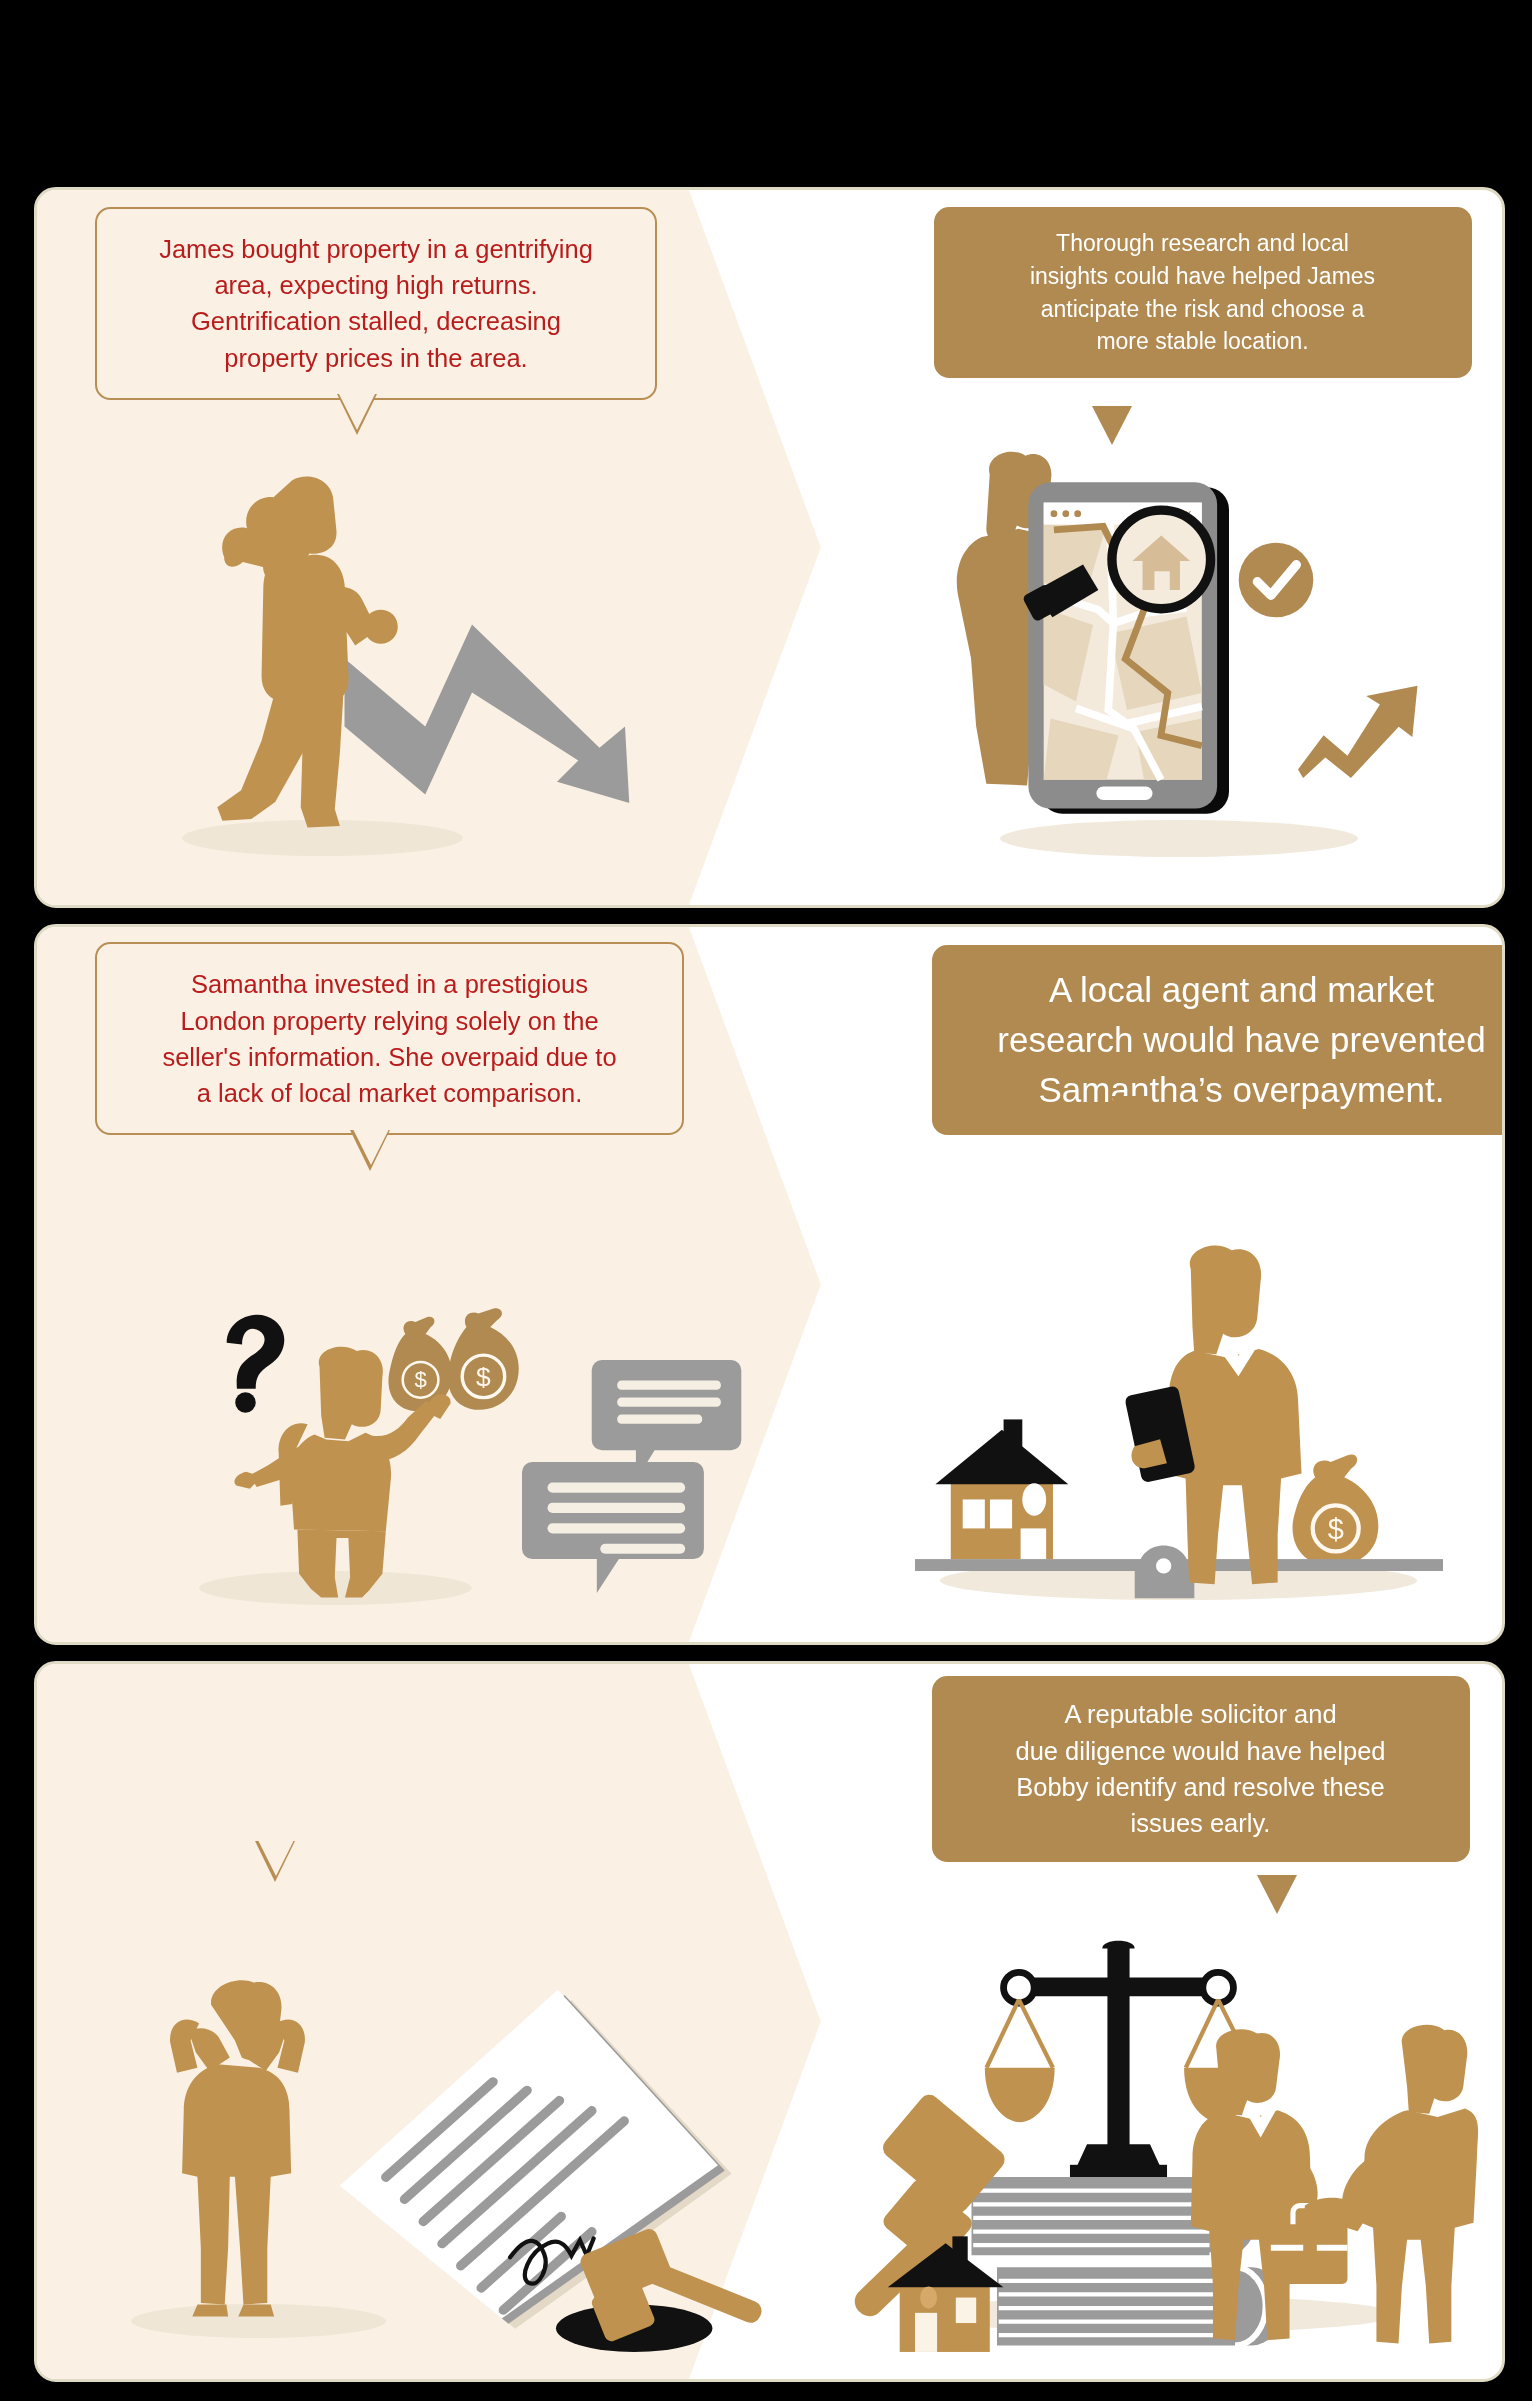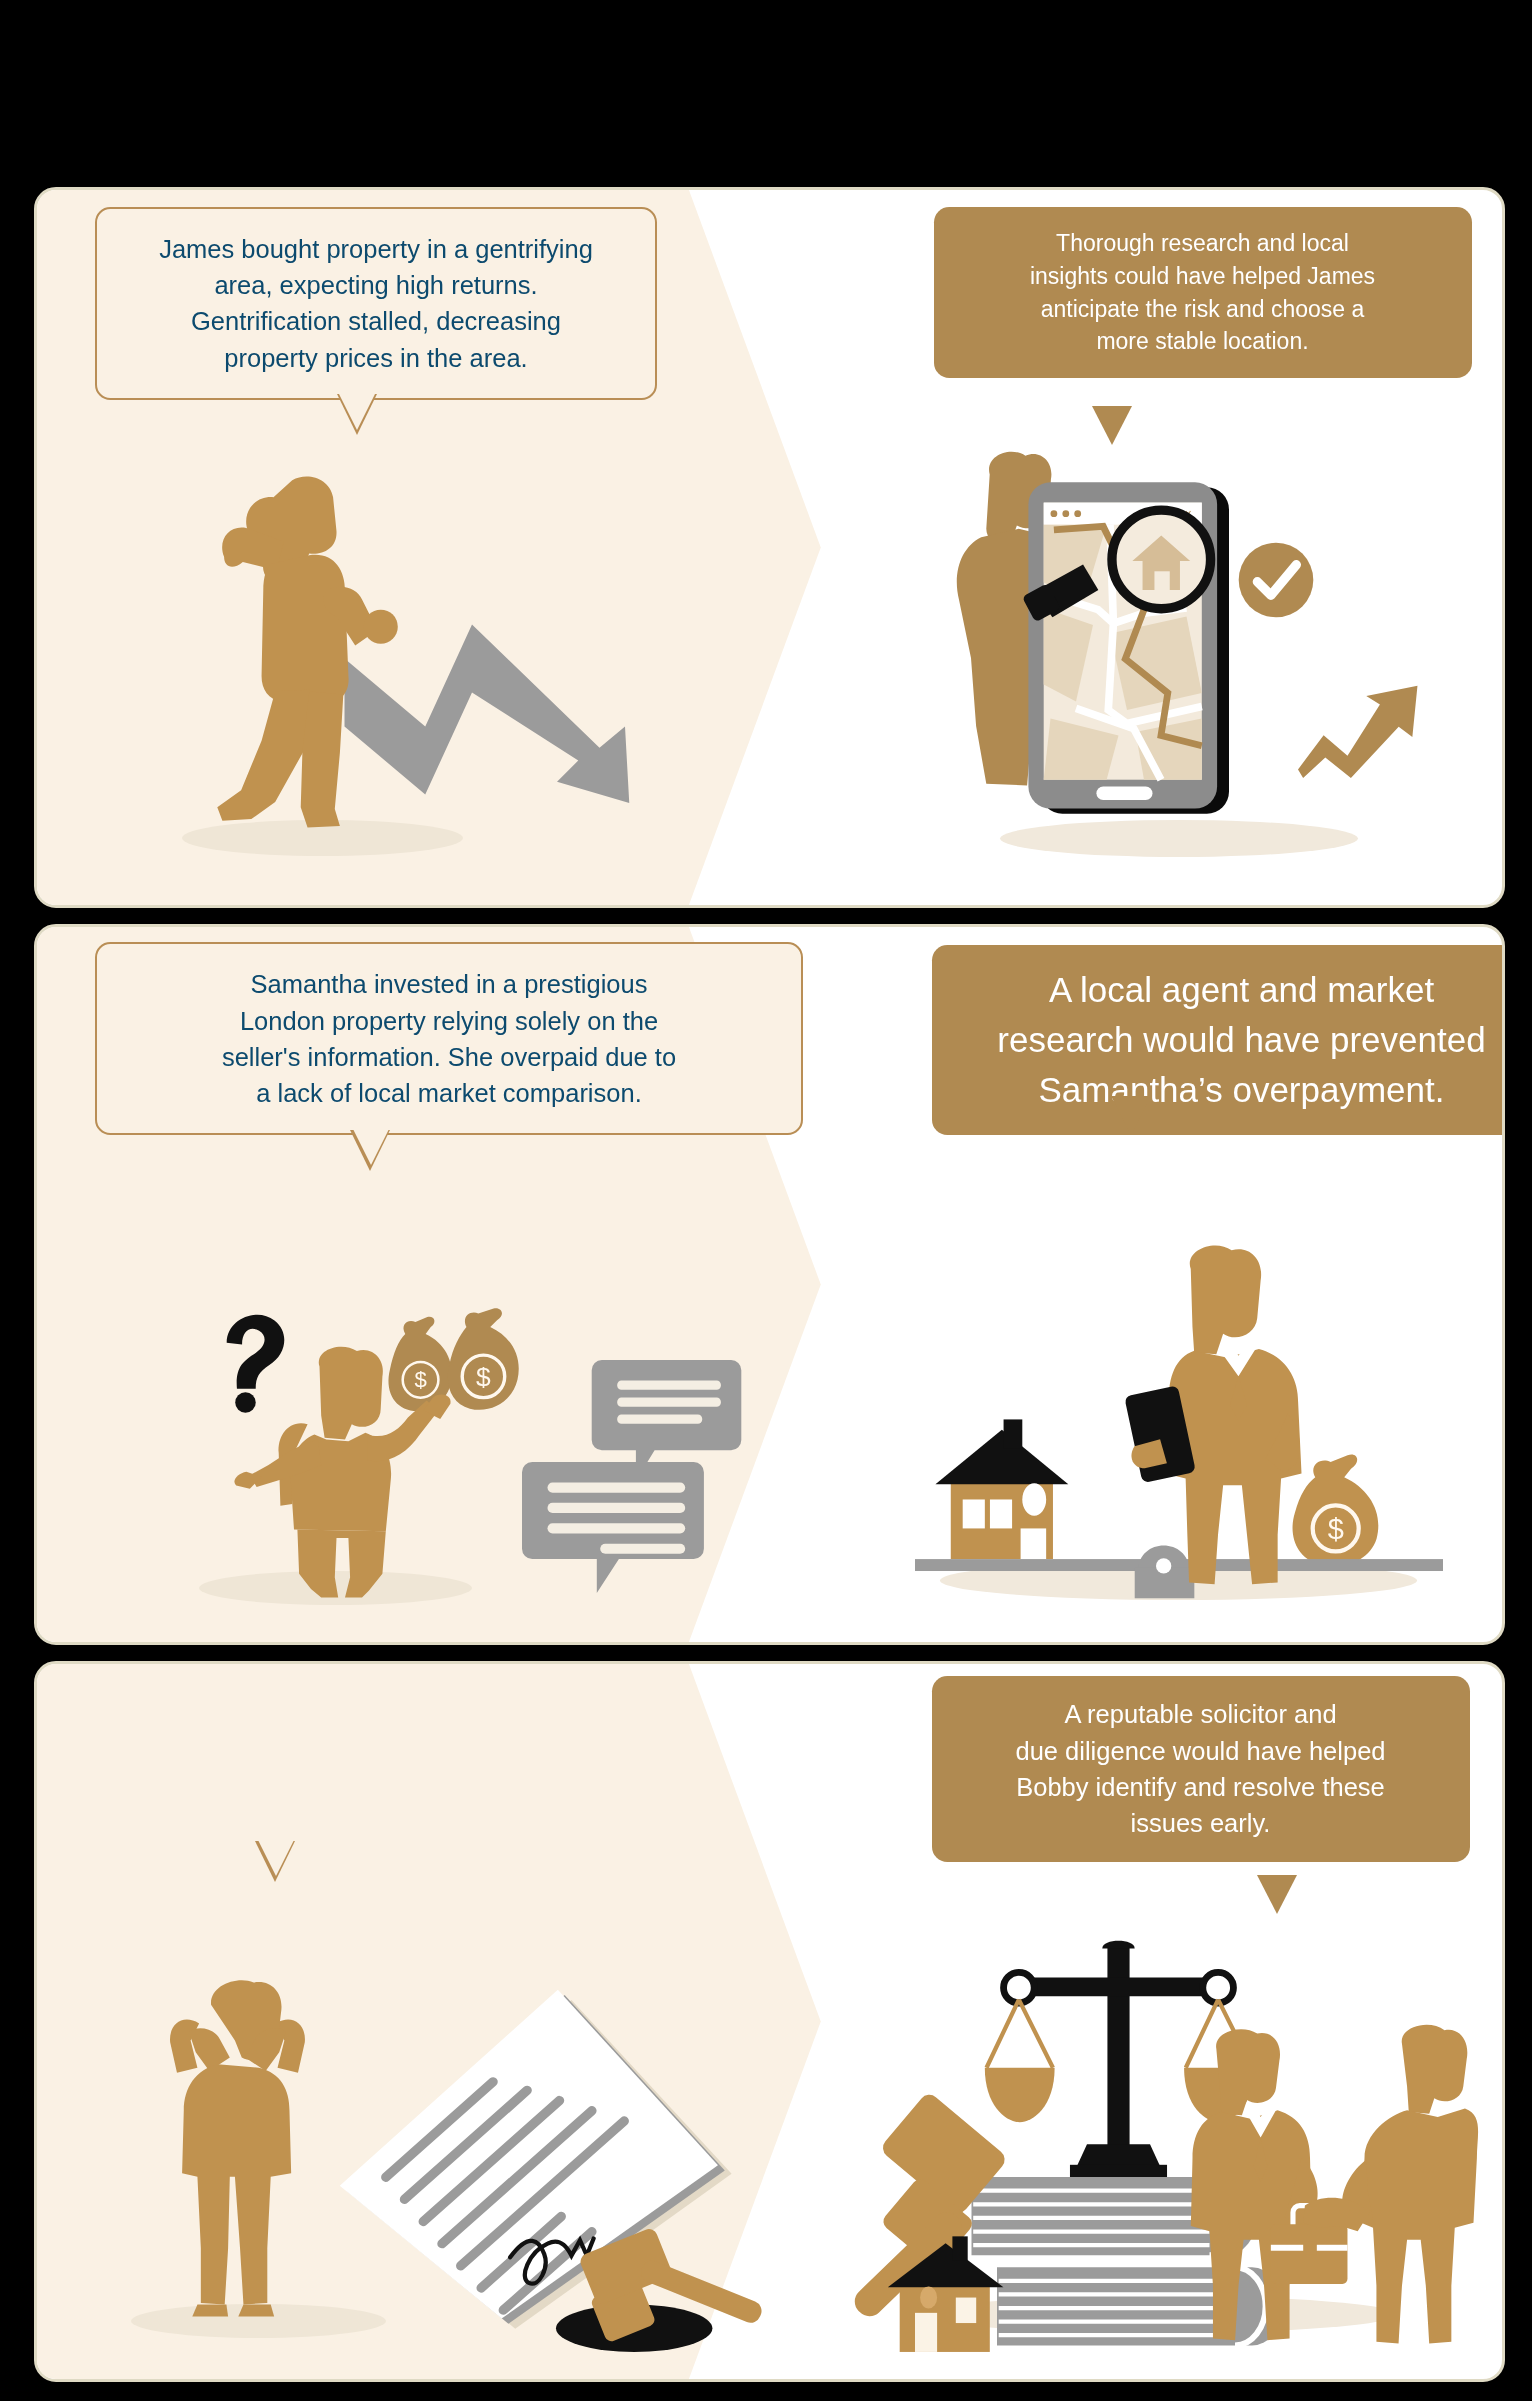--- a/index.html
+++ b/index.html
@@ -18,21 +18,21 @@
 
   .half{position:absolute;top:0;bottom:0;}
   .half-l{left:0;width:50%;}
   .half-r{left:50%;width:50%;}
 
   
   .bubble{position:absolute;box-sizing:border-box;border-radius:15.3px;
           text-align:center;line-height:1.42;}
   .bubble .txt{display:block;white-space:pre-line;}
 
-  .bubble-light{background:#FAF1E4;border:2.6px solid #B98E55;color:#0c4a6e;}
+  .bubble-light{background:#FAF1E4;border:2.6px solid #B98E55;color:#b91c1c;}
   .bubble-dark{background:#B08A51;color:#ffffff;}
 
   .tail{position:absolute;width:0;height:0;border-left:20.4px solid transparent;
         border-right:20.4px solid transparent;}
   .tail-dark{border-top:39px solid #B08A51;}
   .tail-l-out{border-top:41px solid #B98E55;}
   .tail-l-in{border-left:18px solid transparent;border-right:18px solid transparent;
              border-top:36px solid #FAF1E4;}
 
   
@@ -145,21 +145,21 @@
         <circle cx="46" cy="46" r="44" fill="#B08A51"></circle>
         <path d="M24 48 L40 64 L70 28" stroke="#FFFFFF" stroke-width="11" fill="none" stroke-linecap="round" stroke-linejoin="round"></path>
       </svg>
     </div>
   </div>
 
   <div class="panel panel-2">
     <div class="cream"></div>
 
     <div class="half half-l">
-      <div class="bubble bubble-light" style="left:58px;top:15.3px;width:708px;padding:22px 22px;font-size:25.5px;">
+      <div class="bubble bubble-light" style="left:58px;top:15.3px;width:589px;padding:22px 22px;font-size:25.5px;">
         <span class="txt">Samantha invested in a prestigious
 London property relying solely on the
 seller's information. She overpaid due to
 a lack of local market comparison.</span>
       </div>
       <div class="tail tail-l-out" style="left:313px;top:203px;"></div>
       <div class="tail tail-l-in" style="left:316px;top:202px;"></div>
 
       <div class="shadow" style="left:162px;top:644px;width:273px;height:34px;"></div>
 

